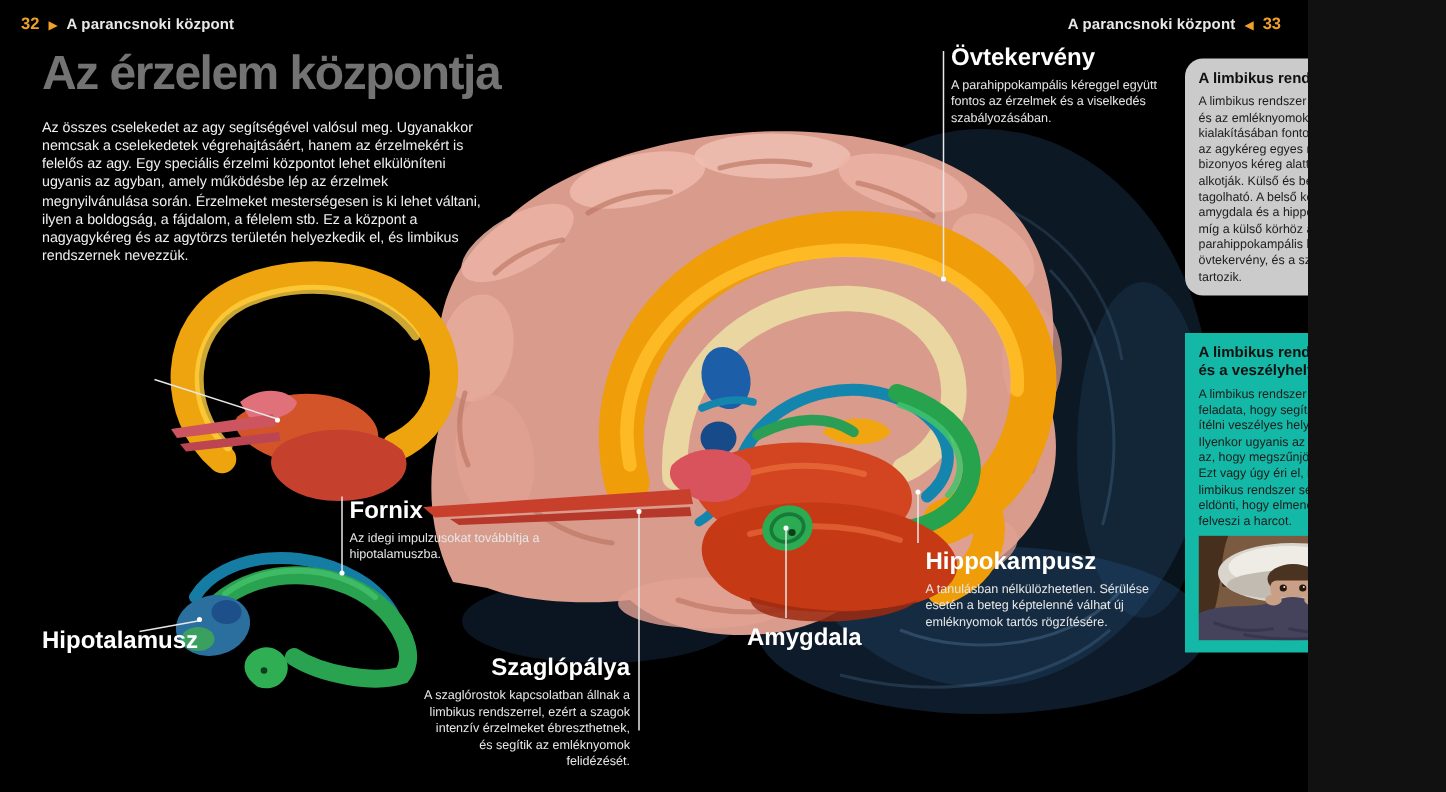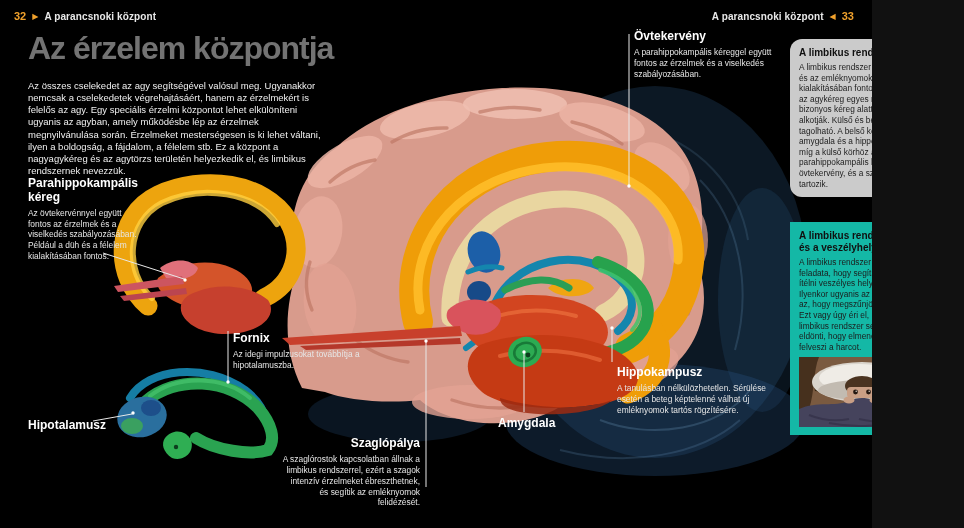--- a/index.html
+++ b/index.html
@@ -12,21 +12,21 @@
   .hdr-num{color:#f0a12c;font-weight:bold;font-size:11px;}
   .hdr-arrow{color:#f0a12c;font-size:8px;}
   .hdr-chap{color:#e8e8e8;font-weight:bold;letter-spacing:.1px;}
   
   .main-title{position:absolute;left:28px;top:30px;color:#737373;font-size:32px;
               font-weight:bold;letter-spacing:-1px;}
   .intro{position:absolute;left:28px;top:80px;width:296px;color:#f0f0f0;
          font-size:9.5px;line-height:1.28;}
   
   .callout{position:absolute;}
-  .callout .c-title{font-size:12px;font-weight:bold;color:#ffffff;line-height:1.15;margin-bottom:3px;}
+  .callout .c-title{font-size:16px;font-weight:bold;color:#ffffff;line-height:1.15;margin-bottom:3px;}
   .callout .c-body{font-size:8.4px;color:#e6e6e6;line-height:1.3;}
   .callout.right{text-align:right;}
   
   .side-box{position:absolute;left:790px;width:146px;padding:8px 9px;box-sizing:border-box;}
   .box-gray{background:#cbcbcb;border-radius:12px;}
   .box-tan{background:#14b8a6;}
   .side-box .b-title{font-size:10px;font-weight:bold;color:#101010;line-height:1.2;margin-bottom:3px;}
   .side-box .b-body{font-size:8.3px;color:#1c1c1c;line-height:1.28;}
   .photo-wrap{margin-top:5px;width:128px;height:70px;overflow:hidden;}
   .qr{position:absolute;left:906px;top:472px;width:30px;height:30px;}
@@ -174,24 +174,20 @@
   </div>
   <div class="hdr" style="right:18px;">
     <span class="hdr-chap">A parancsnoki központ</span>
     <span class="hdr-arrow">◀</span>
     <span class="hdr-num">33</span>
   </div>
 
   <h1 class="main-title" style="margin:0">Az érzelem központja</h1>
   <p class="intro" style="margin:0">Az összes cselekedet az agy segítségével valósul meg. Ugyanakkor nemcsak a cselekedetek végrehajtásáért, hanem az érzelmekért is felelős az agy. Egy speciális érzelmi központot lehet elkülöníteni ugyanis az agyban, amely működésbe lép az érzelmek megnyilvánulása során. Érzelmeket mesterségesen is ki lehet váltani, ilyen a boldogság, a fájdalom, a félelem stb. Ez a központ a nagyagykéreg és az agytörzs területén helyezkedik el, és limbikus rendszernek nevezzük.</p>
 
-  <div class="callout" style="left:28px;top:177px;width:118px;">
-    <div class="c-title">Parahippokampális kéreg</div>
-    <div class="c-body">Az övtekervénnyel együtt fontos az érzelmek és a viselkedés szabályozásában. Például a düh és a félelem kialakításában fontos.</div>
-  </div>
 
   <div class="callout" style="left:233px;top:332px;width:128px;">
     <div class="c-title">Fornix</div>
     <div class="c-body">Az idegi impulzusokat továbbítja a hipotalamuszba.</div>
   </div>
 
   <div class="callout" style="left:28px;top:419px;width:122px;">
     <div class="c-title">Hipotalamusz</div>
   </div>
 

